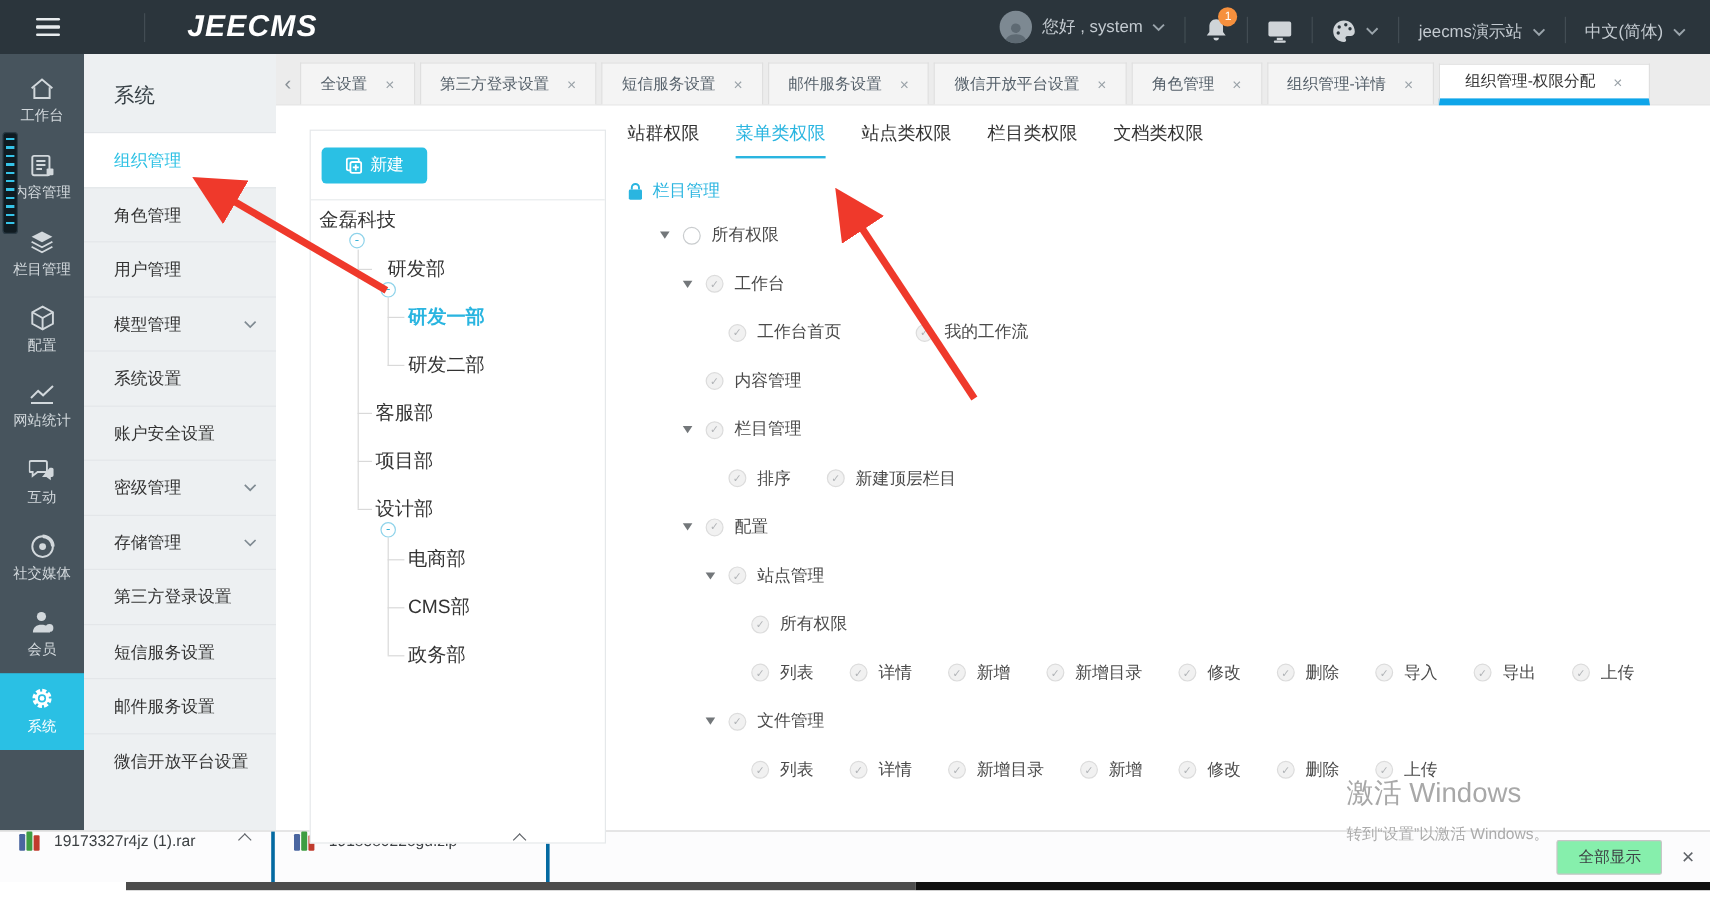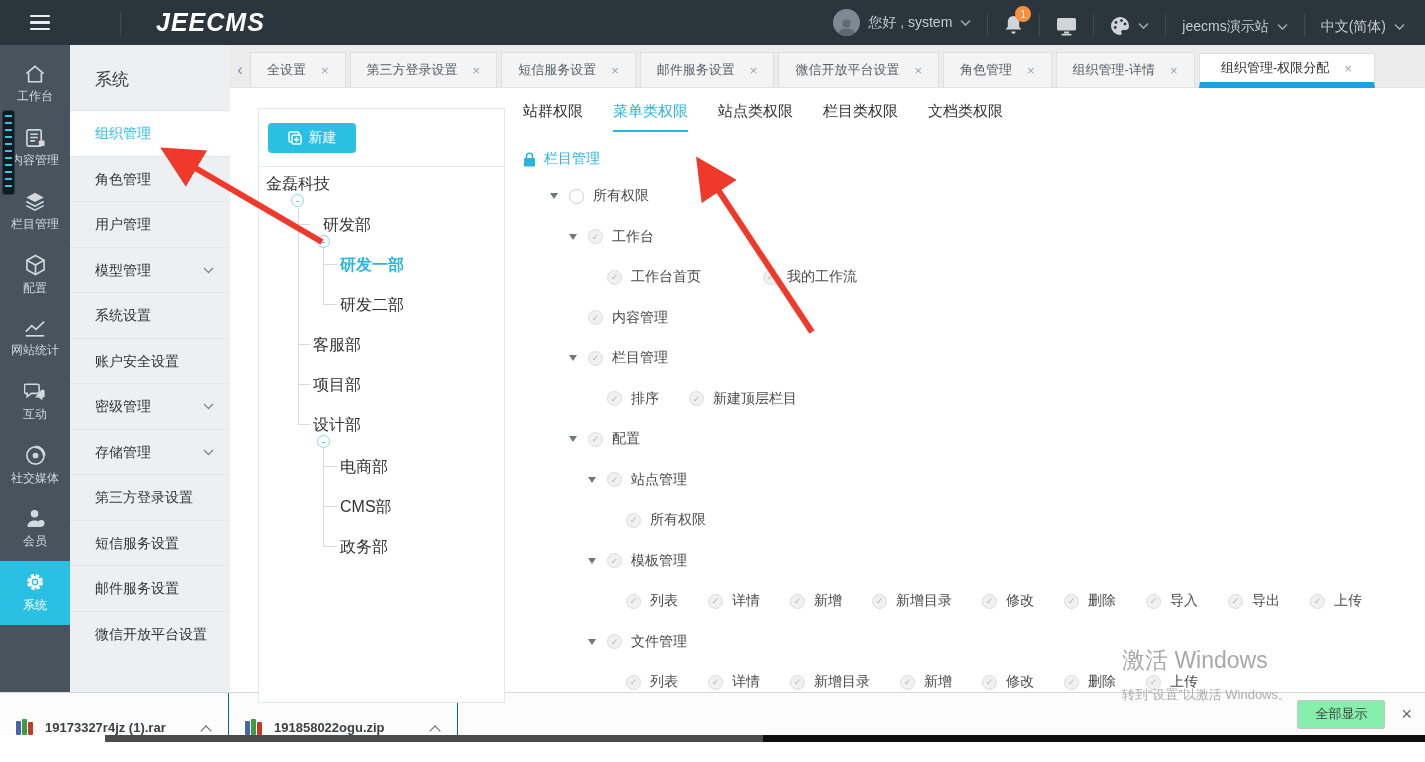--- a/index.html
+++ b/index.html
@@ -66,21 +66,21 @@
   .caret { width:0; height:0; border-left:4.5px solid transparent; border-right:4.5px solid transparent; border-top:6px solid #73777a; cursor:pointer; }
   .pitem { display:flex; align-items:center; margin-right:30px; white-space:nowrap; }
   .pitem.wgap { margin-right:62px; }
   .cbox { width:15px; height:15px; border-radius:50%; display:flex; align-items:center; justify-content:center; margin-right:9px; flex-shrink:0; cursor:pointer; }
   .cbox.check { background:#f1f1f1; border:1px solid #dcdcdc; color:#b0b3b6; font-size:9px; }
   .cbox.check::before { content:"✓"; }
   .cbox.radio { background:#fff; border:1px solid #c9ccce; }
 
   
   .downloads { height:43px; background:#fcfcfd; border-top:1px solid #d6d6d6; display:flex; align-items:center; flex-shrink:0; }
-  .dl-chip { width:229px; height:100%; border-right:1px solid #0369a1; display:flex; align-items:flex-end; padding:0 10px 0 16px; gap:11px; cursor:pointer;font-weight:bold; }
+  .dl-chip { width:229px; height:100%; border-right:3px solid #0369a1; display:flex; align-items:flex-start; padding:0 10px 0 16px; gap:11px; cursor:pointer; }
   .dl-icon { width:18px; height:16px; display:flex; align-items:flex-end; gap:1px; flex-shrink:0; }
   .dl-icon i { display:block; width:5px; border-radius:1px; }
   .dl-icon i:nth-child(1){ height:14px; background:#4a66a0; }
   .dl-icon i:nth-child(2){ height:16px; background:#3e9d42; }
   .dl-icon i:nth-child(3){ height:13px; background:#c03b2d; }
   .dl-name { font-size:13px; color:#3c4043; flex:1; white-space:nowrap; overflow:hidden; }
   .dl-chevron { width:8px; height:8px; border-left:1.5px solid #5f6368; border-top:1.5px solid #5f6368; transform:rotate(45deg); margin:3px 8px 0 0; cursor:pointer; }
   .show-all { margin-left:auto; margin-right:16px; border:1px solid #c6c6c6; border-radius:2px; height:29px; padding:0 17px; display:flex; align-items:center; font-size:13px; color:#3c4043; background:#86efac; cursor:pointer; }
   .dl-close { margin-right:13px; color:#5f6368; font-size:18px; line-height:1; cursor:pointer; }
 
@@ -440,29 +440,20 @@
                   <span>站点管理</span>
                 </span>
             </div>
             <div class="prow pl3">
               <span class="slot"></span>
               <span class="pitem">
                   <span class="cbox check"></span>
                   <span>所有权限</span>
                 </span>
             </div>
-            <div class="prow pl2">
-              <span class="slot">
-                  <span class="caret"></span>
-                </span>
-              <span class="pitem">
-                  <span class="cbox check"></span>
-                  <span>模板管理</span>
-                </span>
-            </div>
             <div class="prow pl3">
               <span class="slot"></span>
               <span class="pitem">
                   <span class="cbox check"></span>
                   <span>列表</span>
                 </span>
               <span class="pitem">
                   <span class="cbox check"></span>
                   <span>详情</span>
                 </span>

